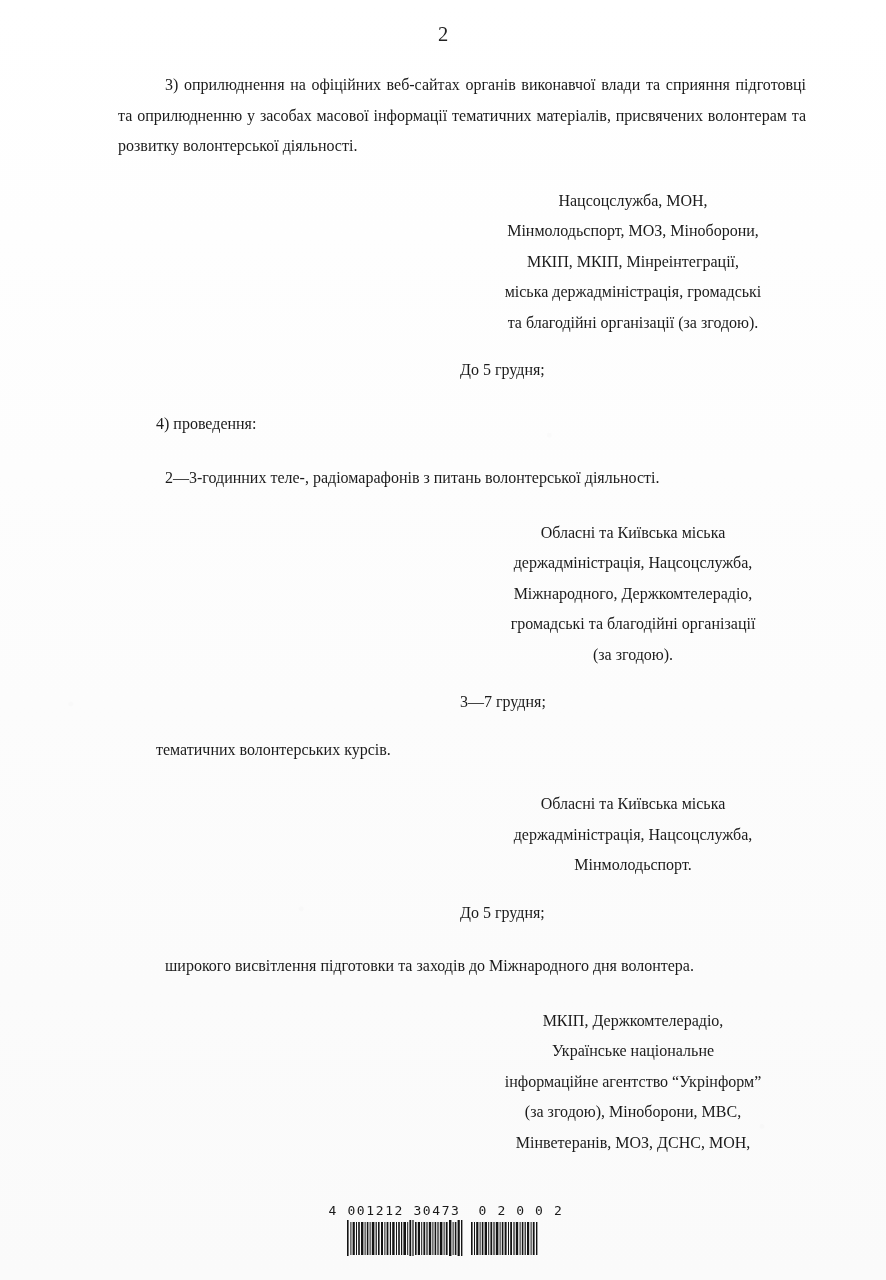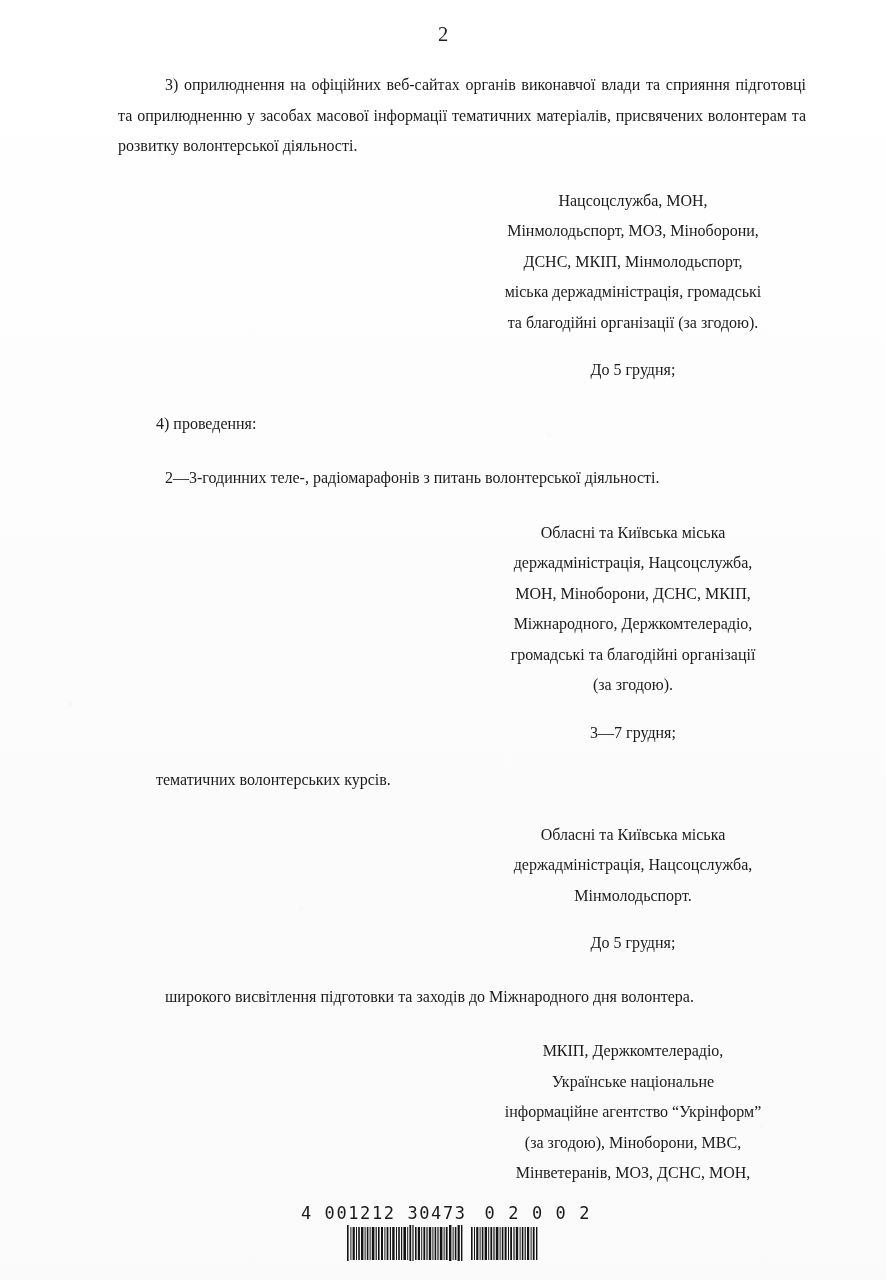--- a/index.html
+++ b/index.html
@@ -72,40 +72,40 @@
     margin-left: 342px;
     width: 346px;
     text-align: center;
     margin-bottom: 9px;
   }
   .agency-block p { line-height: 30.5px; }
 
   .deadline {
     margin-left: 342px;
     width: 346px;
-    text-align: center;
+    text-align: left;
     margin-bottom: 9px;
   }
 
   .gap-sm  { height: 8px; }
   .gap-md  { height: 14px; }
 
   
   .barcode-wrap {
     position: absolute;
     left: 0;
     top: 1203px;
     width: 886px;
     display: flex;
     flex-direction: column;
     align-items: center;
   }
   .barcode-digits {
     font-family: "DejaVu Sans Mono", "Liberation Mono", monospace;
-    font-size: 17px;
+    font-size: 13px;
     letter-spacing: 1.6px;
     color: #1a1a1a;
     display: flex;
     gap: 18px;
     margin-bottom: 2px;
     padding-left: 6px;
   }
   .barcode-bars {
     width: 196px;
     height: 36px;
@@ -122,21 +122,21 @@
 
   <div class="content">
 
     <p class="body-par">3) оприлюднення на офіційних веб-сайтах органів виконавчої влади та сприяння підготовці та оприлюдненню у засобах масової інформації тематичних матеріалів, присвячених волонтерам та розвитку волонтерської діяльності.</p>
 
     <div class="gap-md"></div>
 
     <div class="agency-block">
       <p>Нацсоцслужба, МОН,</p>
       <p>Мінмолодьспорт, МОЗ, Міноборони,</p>
-      <p>ДСНС, МКІП, Мінмолодьспорт,</p>
+      <p>МКІП, МКІП, Мінреінтеграції,</p>
       <p>міська держадміністрація, громадські</p>
       <p>та благодійні організації (за згодою).</p>
     </div>
 
     <div class="gap-sm"></div>
 
     <div class="deadline">
       <p>До 5 грудня;</p>
     </div>
 
@@ -146,21 +146,20 @@
 
     <div class="gap-md"></div>
 
     <p class="body-par">2—3-годинних теле-, радіомарафонів з питань волонтерської діяльності.</p>
 
     <div class="gap-md"></div>
 
     <div class="agency-block">
       <p>Обласні та Київська міська</p>
       <p>держадміністрація, Нацсоцслужба,</p>
-      <p>МОН, Міноборони, ДСНС, МКІП,</p>
       <p>Міжнародного, Держкомтелерадіо,</p>
       <p>громадські та благодійні організації</p>
       <p>(за згодою).</p>
     </div>
 
     <div class="gap-sm"></div>
 
     <div class="deadline">
       <p>3—7 грудня;</p>
     </div>

